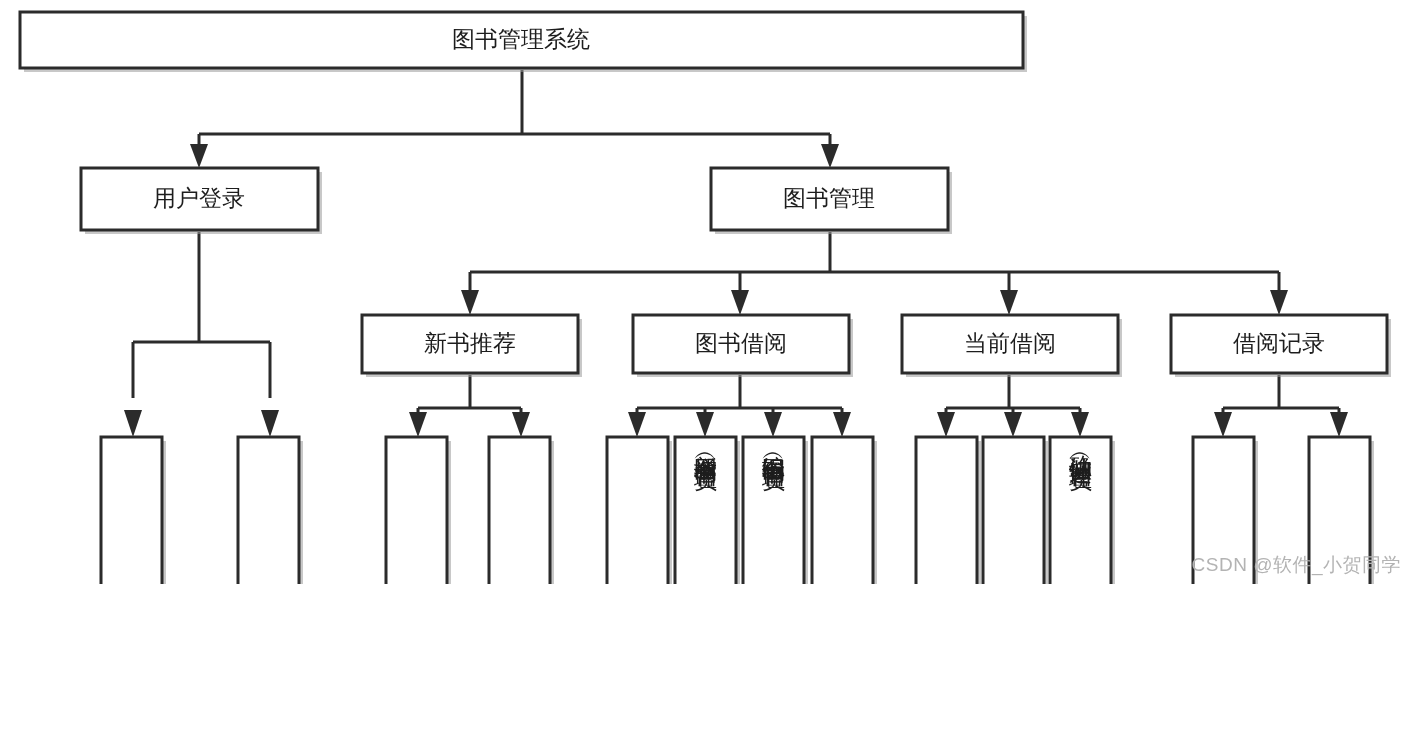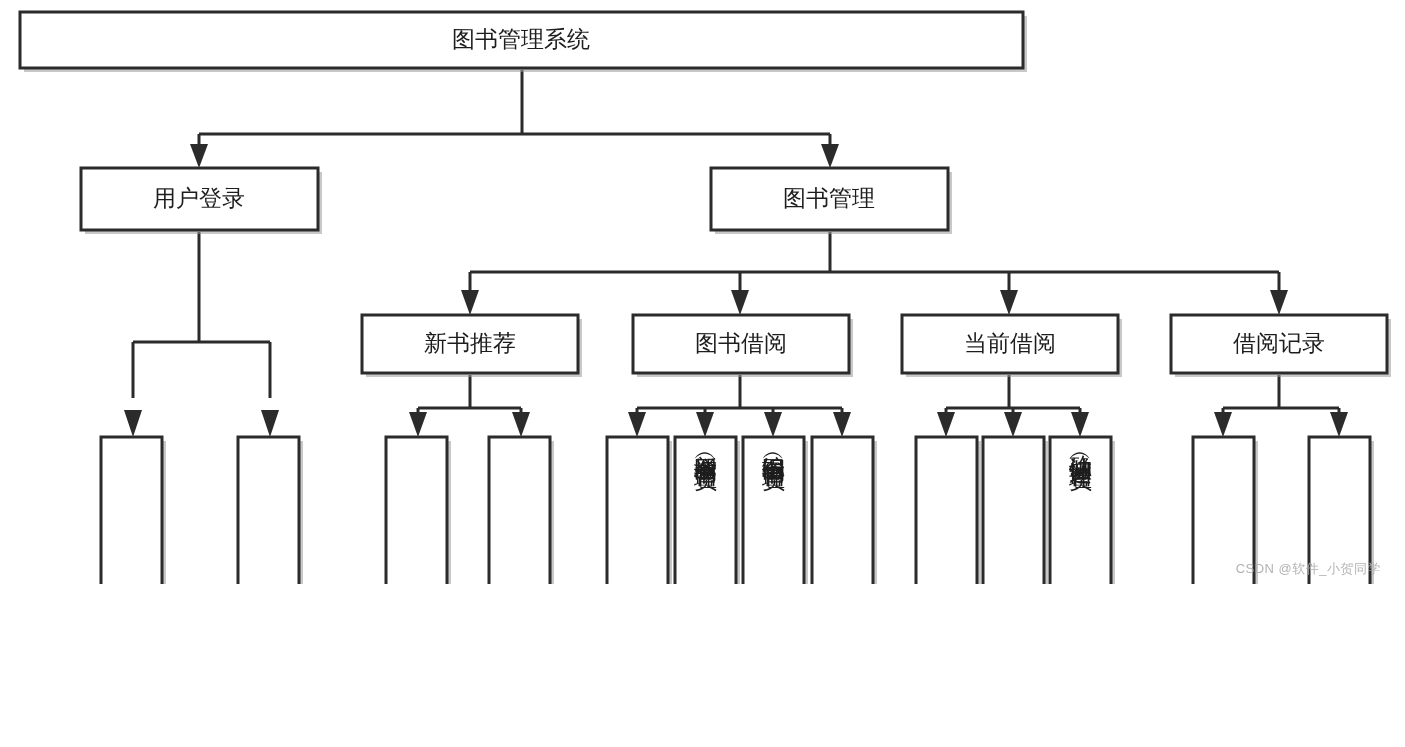--- a/index.html
+++ b/index.html
@@ -61,24 +61,24 @@
     text-orientation: upright;
     font-family: "Liberation Sans", "DejaVu Sans", sans-serif;
     font-size: 23px;
     color: #1d1d1d;
     letter-spacing: 2px;
     line-height: 1;
     white-space: nowrap;
   }
   .watermark {
     position: absolute;
-    right: 24px;
+    right: 4px;
     bottom: 6px;
     font-family: "Liberation Sans", "DejaVu Sans", sans-serif;
-    font-size: 13px;
+    font-size: 19px;
     color: #b3b3b3;
     white-space: nowrap;
     letter-spacing: 0.5px;
   }
 </style>
 </head>
 <body>
 
 <div id="canvas">
 

